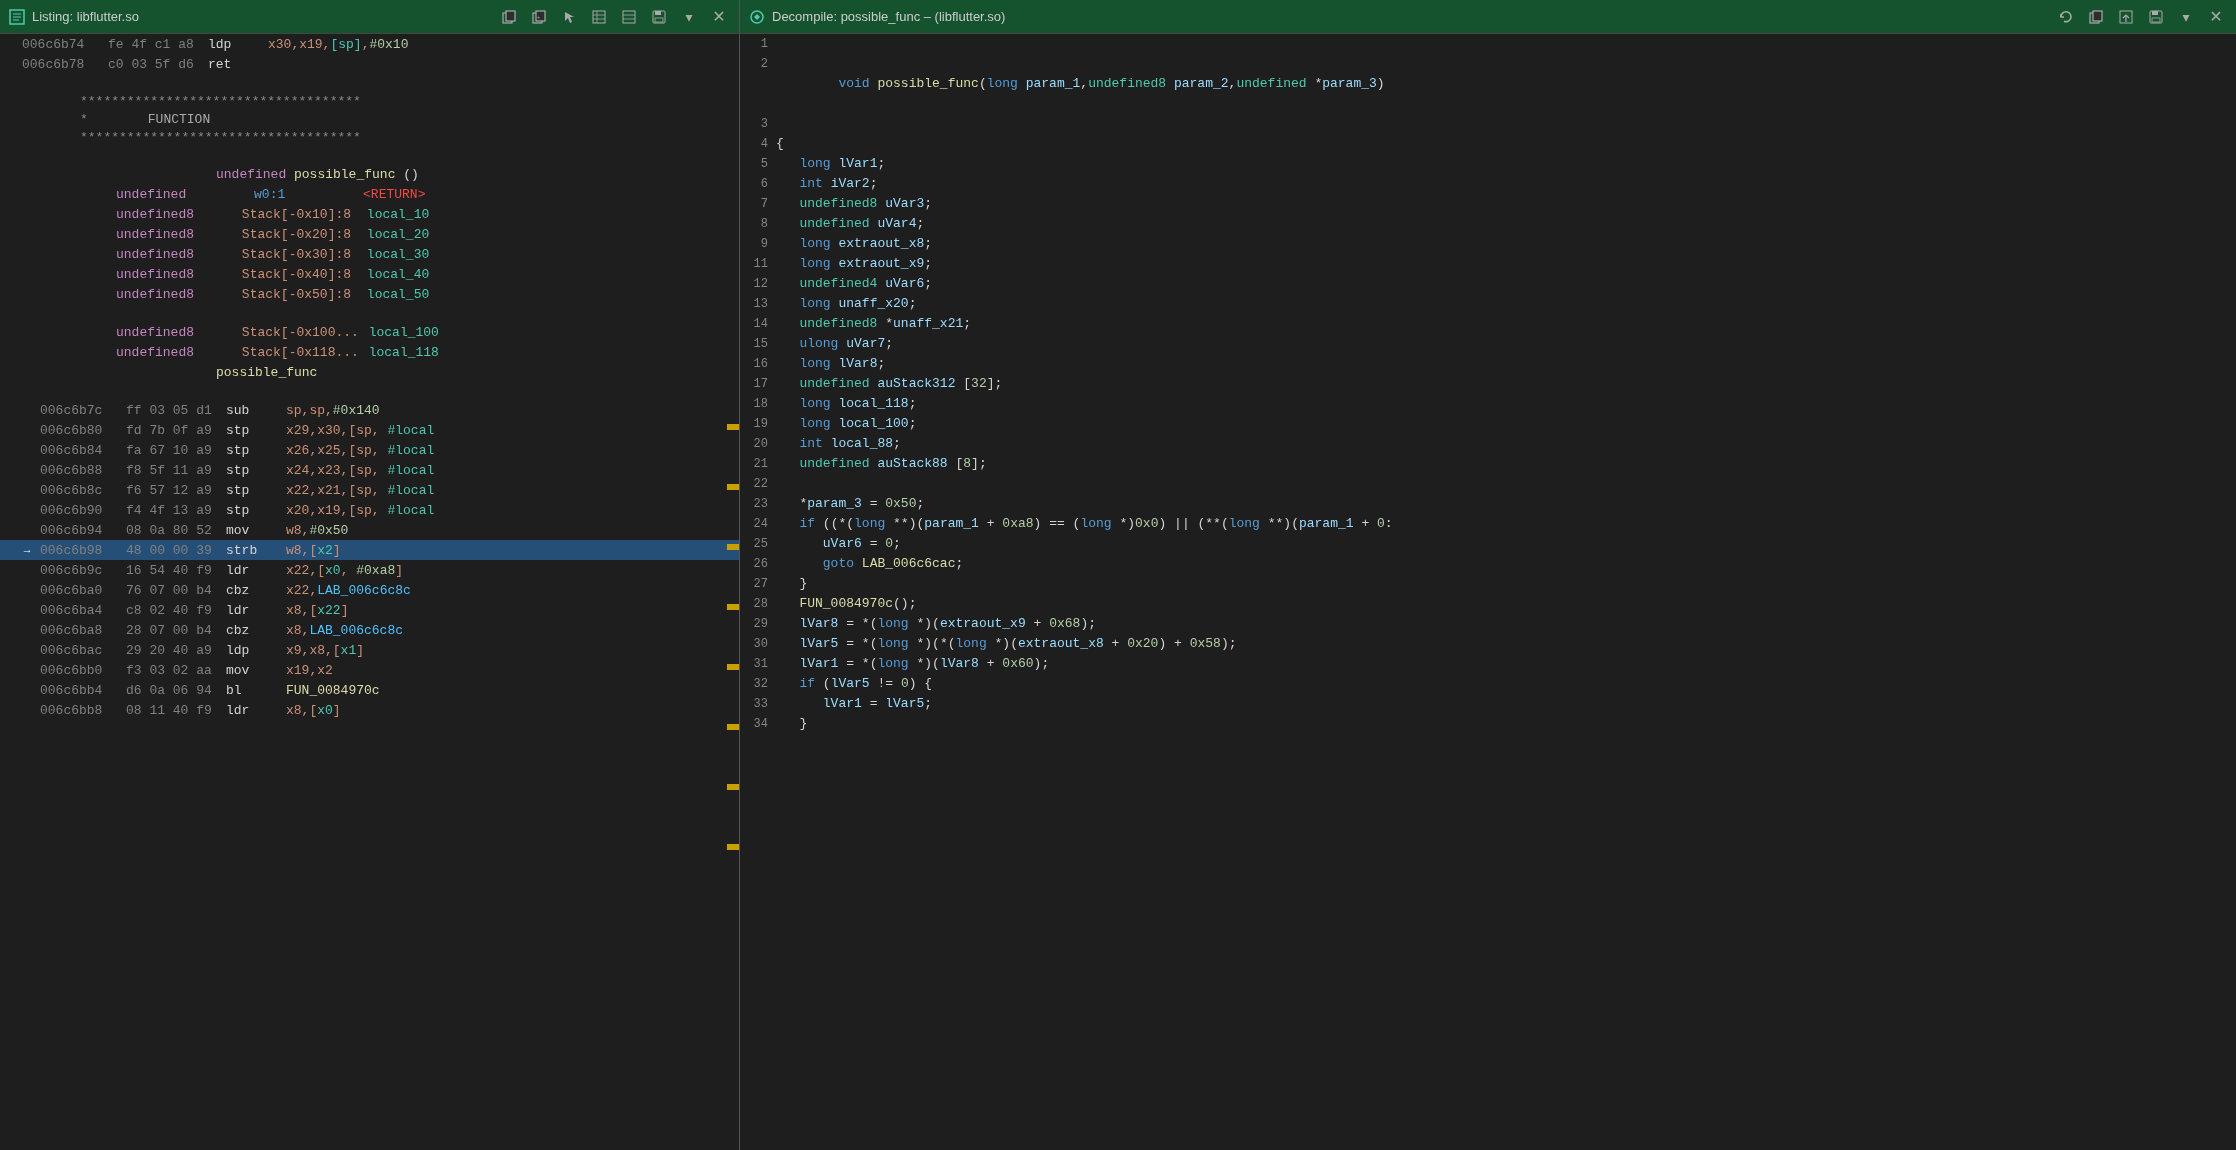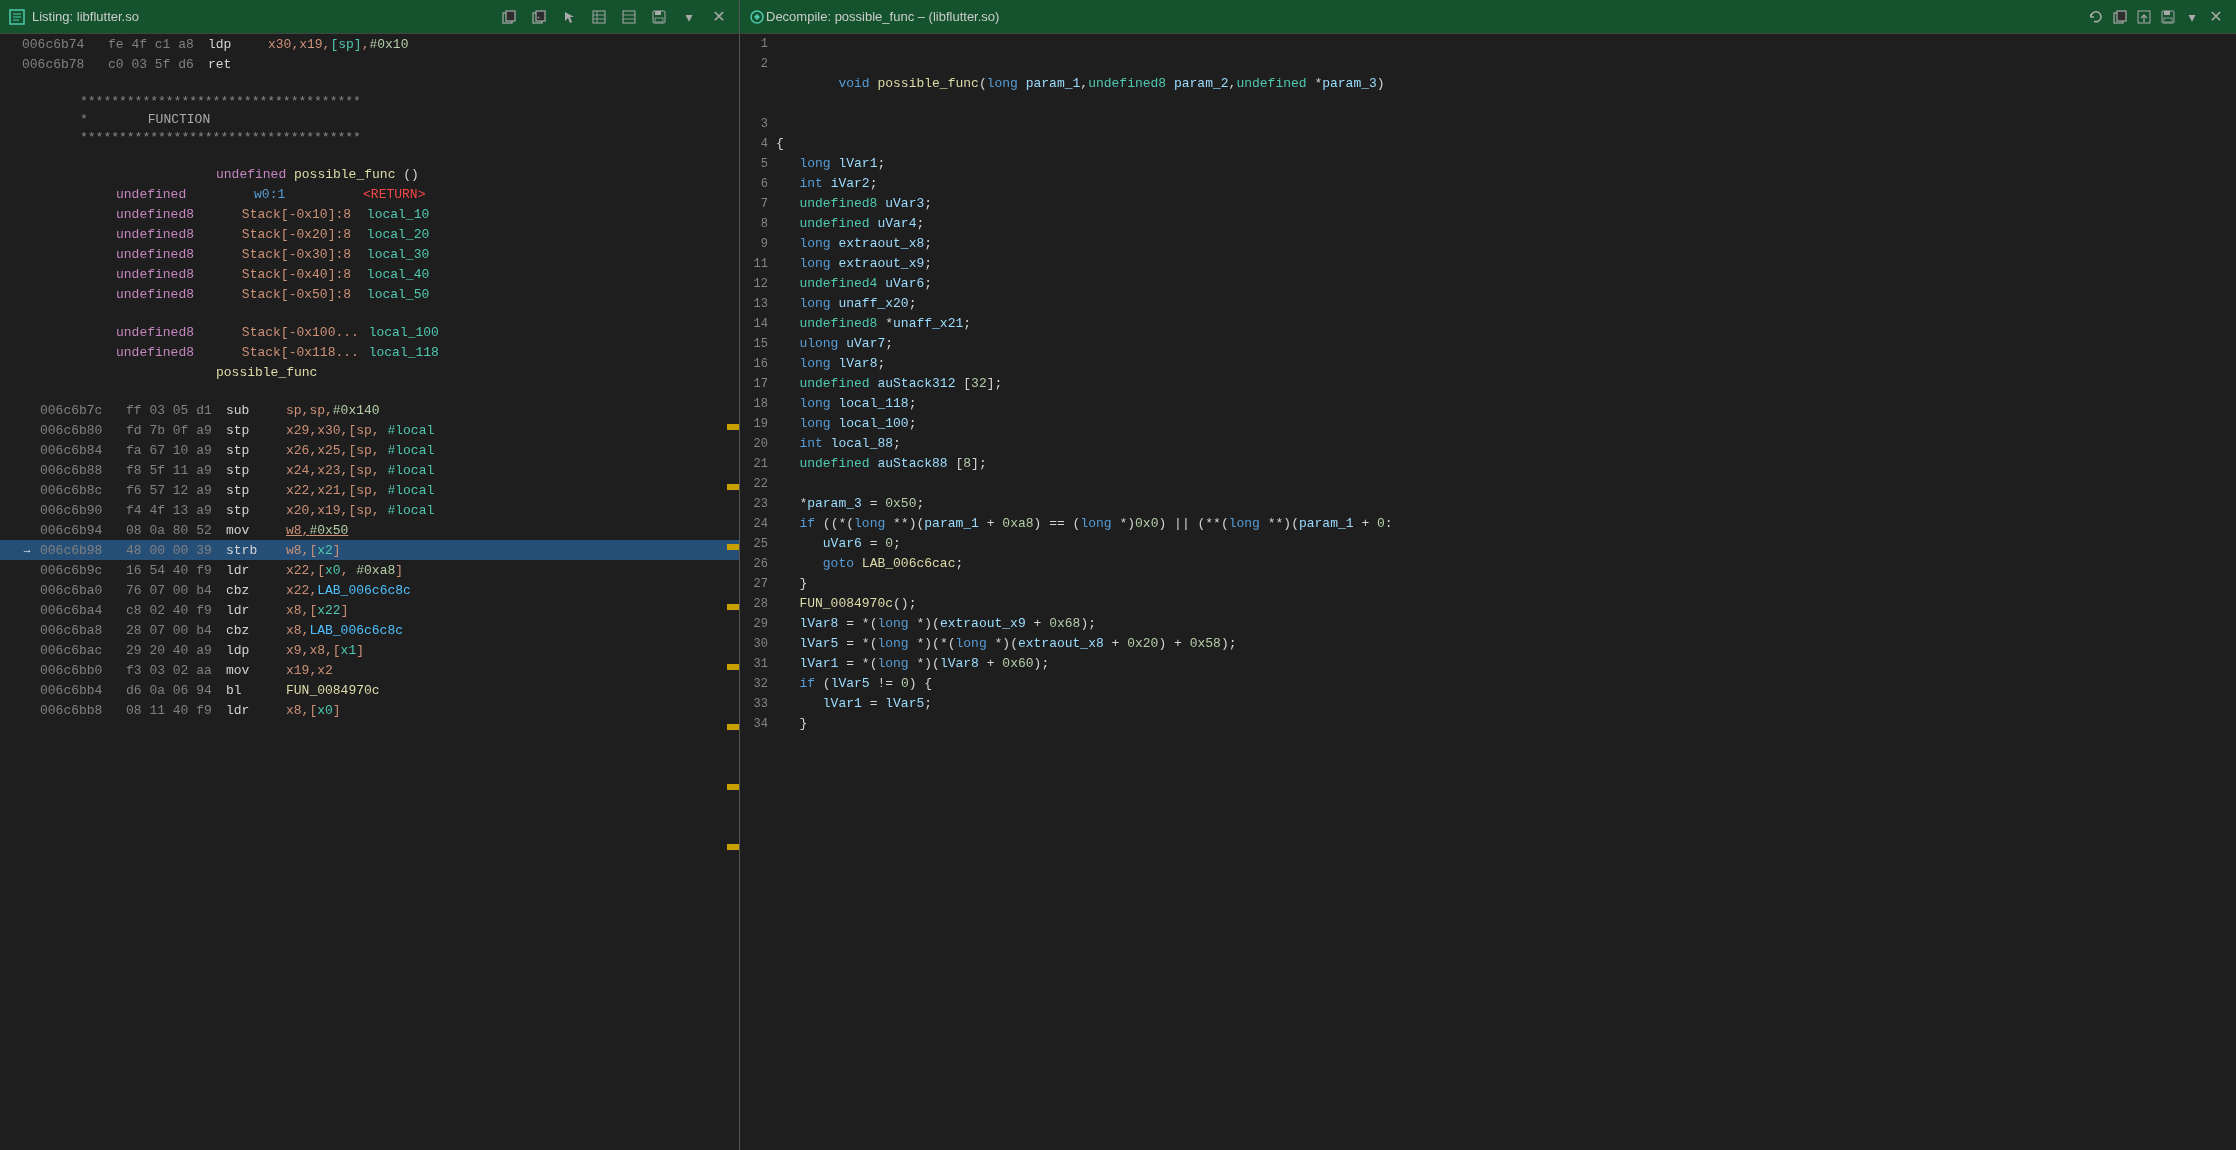--- a/index.html
+++ b/index.html
@@ -28,20 +28,21 @@
       width: 740px;
       padding: 0 8px;
       border-right: 1px solid #555;
       gap: 6px;
     }
     .top-bar-right {
       display: flex;
       align-items: center;
       flex: 1;
       padding: 12px 8px;
+      gap: 6px;
     }
     .title-icon {
       width: 18px;
       height: 18px;
       display: flex;
       align-items: center;
       justify-content: center;
     }
     .window-title {
       color: #ccc;
@@ -428,21 +429,21 @@
       <span class="addr">006c6b90</span>
       <span class="bytes">f4 4f 13 a9</span>
       <span class="mnemonic">stp</span>
       <span style="color:#ce9178;">x20,x19,[sp, <span style="color:#4ec9b0;">#local</span></span>
     </div>
     <div class="code-line">
       <span style="width:18px;display:inline-block;"></span>
       <span class="addr">006c6b94</span>
       <span class="bytes">08 0a 80 52</span>
       <span class="mnemonic">mov</span>
-      <span style="color:#ce9178;text-decoration:underline;">w8,<span style="color:#b5cea8;">#0x50</span></span>
+      <span style="color:#ce9178;">w8,<span style="color:#b5cea8;">#0x50</span></span>
     </div>
 
     <div class="code-line highlighted" style="position:relative;">
       <span style="color:#fff;width:18px;display:inline-block;text-align:center;font-size:11px;">→</span>
       <span class="addr">006c6b98</span>
       <span class="bytes">48 00 00 39</span>
       <span class="mnemonic">strb</span>
       <span style="color:#ce9178;">w8,[<span style="color:#4ec9b0;">x2</span>]</span>
     </div>
     <div class="code-line">

